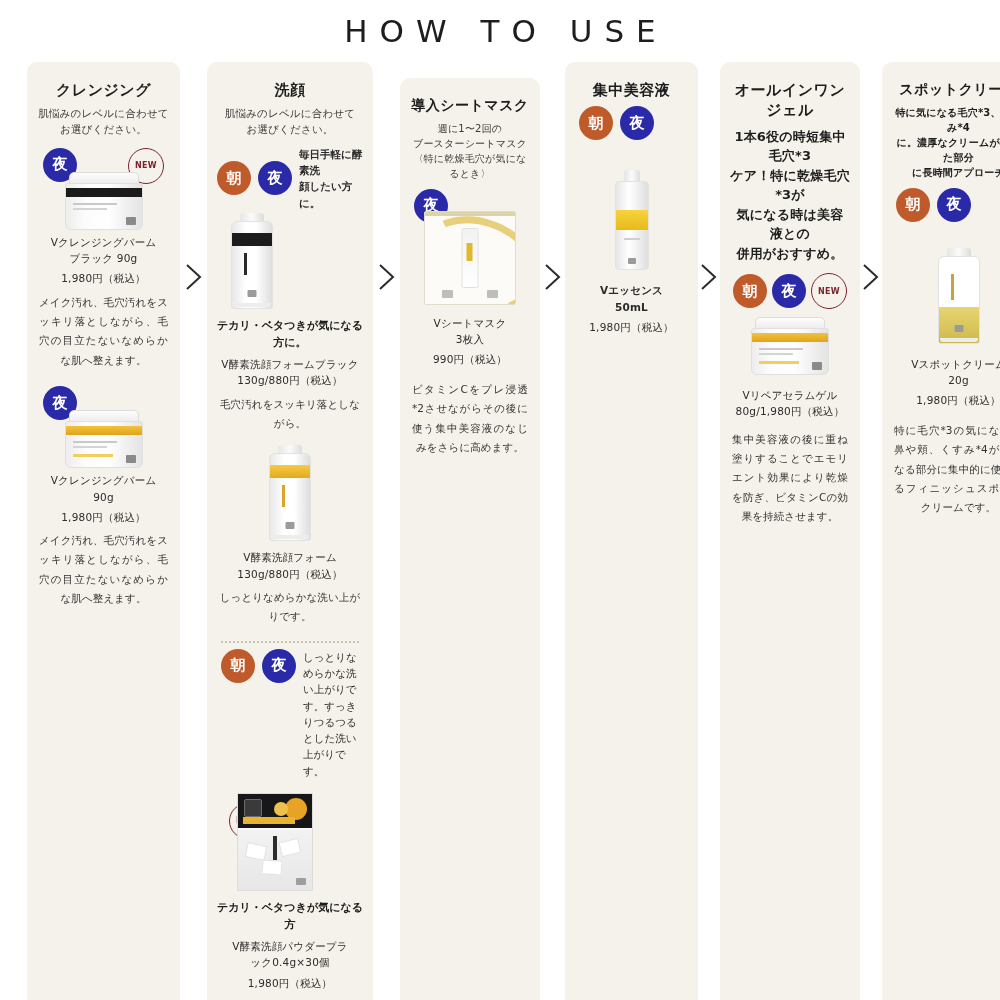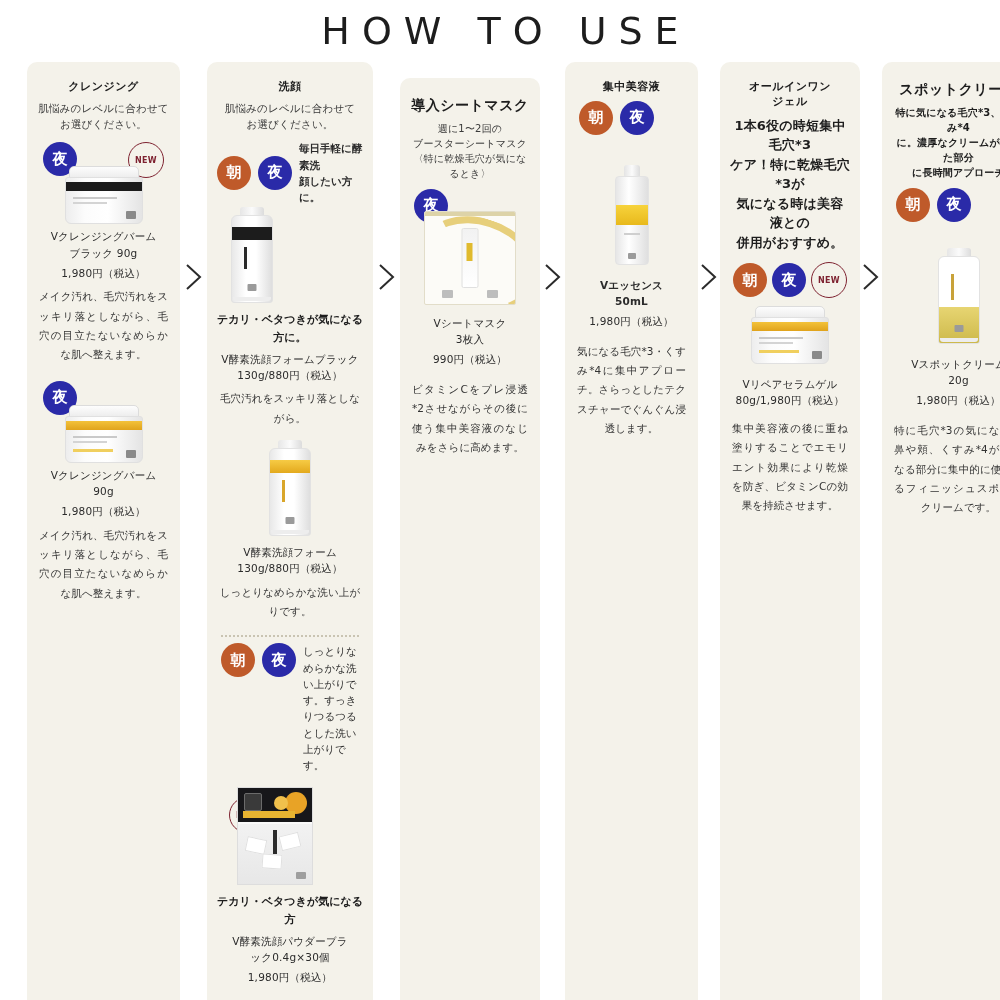--- a/index.html
+++ b/index.html
@@ -12,21 +12,21 @@
     position:relative;
   }
   #page{position:relative;width:1000px;height:1000px;}
 
   
   .title-wrap{
     position:absolute;top:0;left:0;width:1000px;height:62px;
     display:flex;align-items:center;justify-content:center;
   }
   .title{
-    font-size:38px;letter-spacing:12px;font-weight:400;
+    font-size:31px;letter-spacing:12px;font-weight:400;
     color:#1d1d1d;text-indent:12px;
     font-family:"DejaVu Sans","Liberation Sans",sans-serif;
   }
 
   
   .cols{
     position:absolute;top:62px;left:0;width:1000px;height:938px;
     display:flex;align-items:flex-start;
   }
   .colwrap{position:relative;height:938px;}
@@ -41,21 +41,21 @@
   }
   .gap{position:relative;height:938px;flex:0 0 auto;}
   .chev{
     position:absolute;left:50%;top:200px;transform:translateX(-50%);
     width:22px;height:30px;
   }
   .chev svg{display:block;}
 
   
   .col-title{
-    text-align:center;font-weight:700;font-size:11px;color:#1d1d1d;
+    text-align:center;font-weight:700;font-size:15px;color:#1d1d1d;
     line-height:1.35;letter-spacing:.5px;margin:4px 0 6px 0;
   }
   .col-sub{
     text-align:center;font-size:10.5px;line-height:1.5;color:#3a3a3a;
     margin:0 0 8px 0;letter-spacing:.2px;
   }
   .prod-name{
     text-align:center;font-size:10.5px;line-height:1.55;color:#2b2b2b;
     margin:4px 0 0 0;letter-spacing:.2px;
   }
@@ -359,21 +359,20 @@
             <div class="head"></div>
               <div class="body"></div>
             <div class="band"></div>
               <div class="txt"></div>
               <div class="logo"></div>
           </div>
         </div>
 
         <div class="prod-name" style="margin-top:12px;font-weight:bold;">Vエッセンス<br>50mL</div>
         <div class="prod-name">1,980円（税込）</div>
-        <div class="desc" style="margin-top:12px;">気になる毛穴*3・くすみ*4に集中アプローチ。さらっとしたテクスチャーでぐんぐん浸透します。</div>
       </div>
     </div>
 
     <div class="gap" style="flex:0 0 22px;">
       <div class="chev">
         <svg width="22" height="30" viewBox="0 0 22 30">
             <path d="M4 3 L17 15 L4 27" fill="none" stroke="#2b2b2b" stroke-width="2"></path>
           </svg>
       </div>
     </div>

